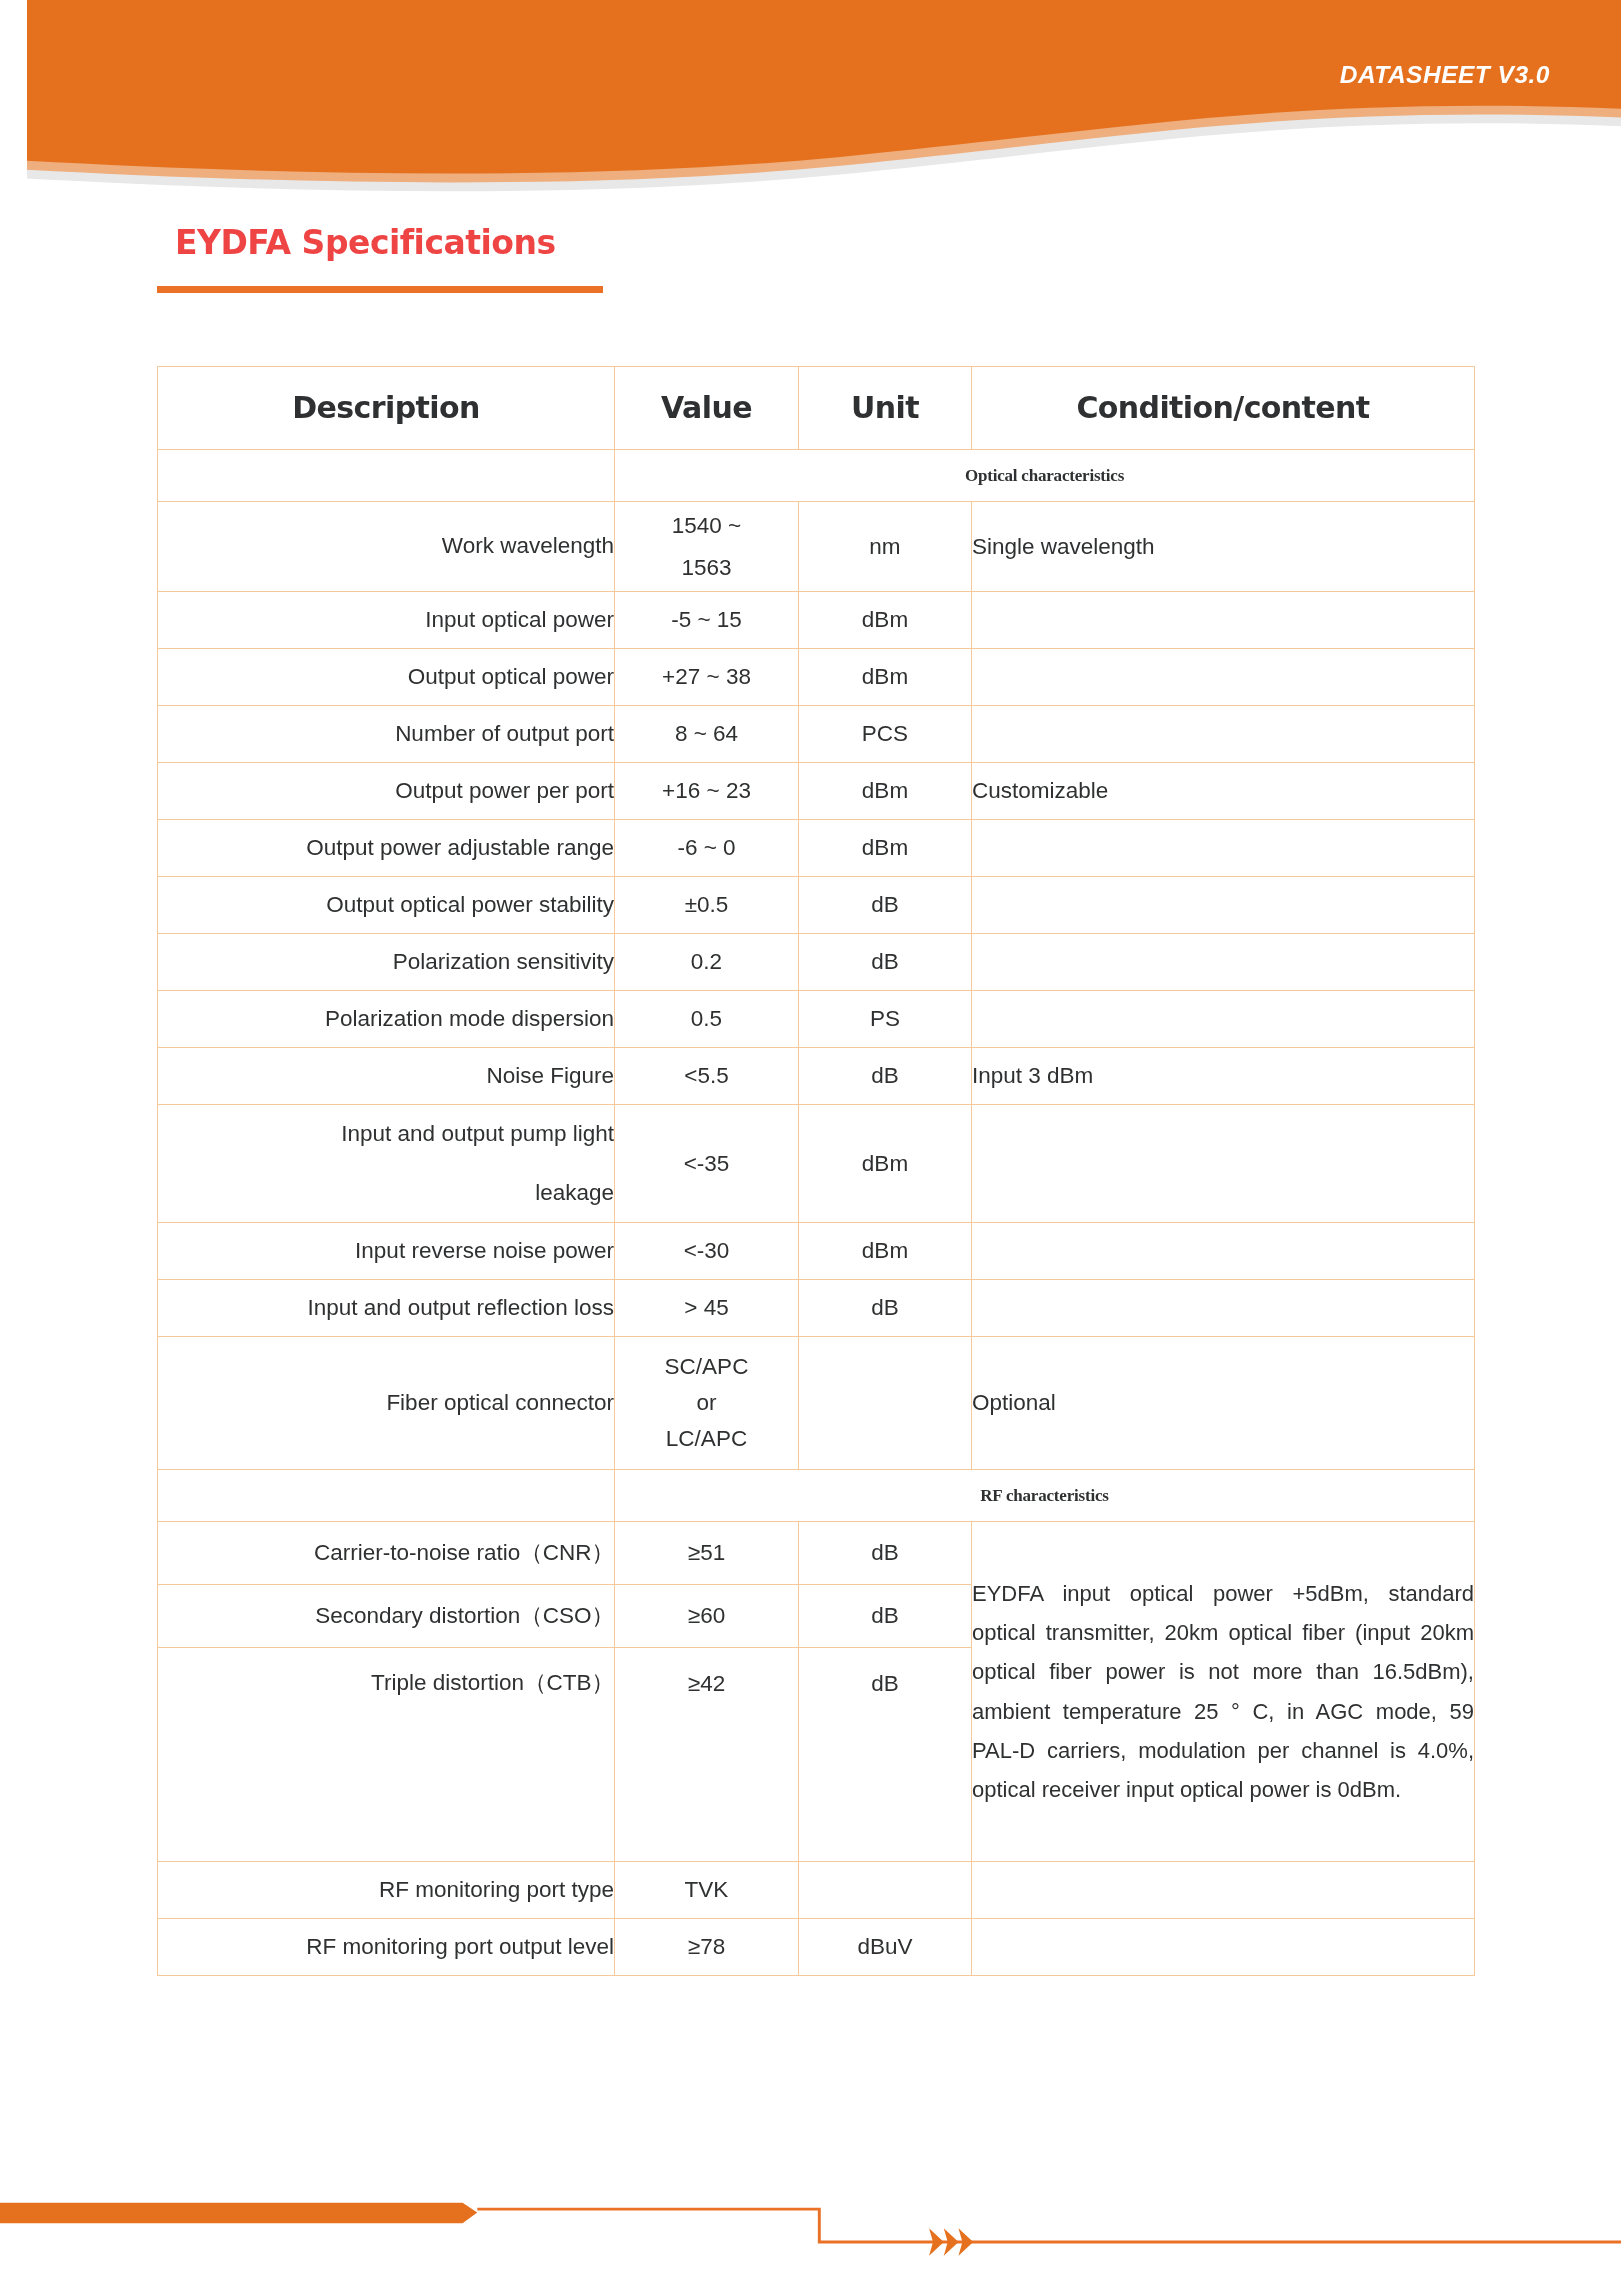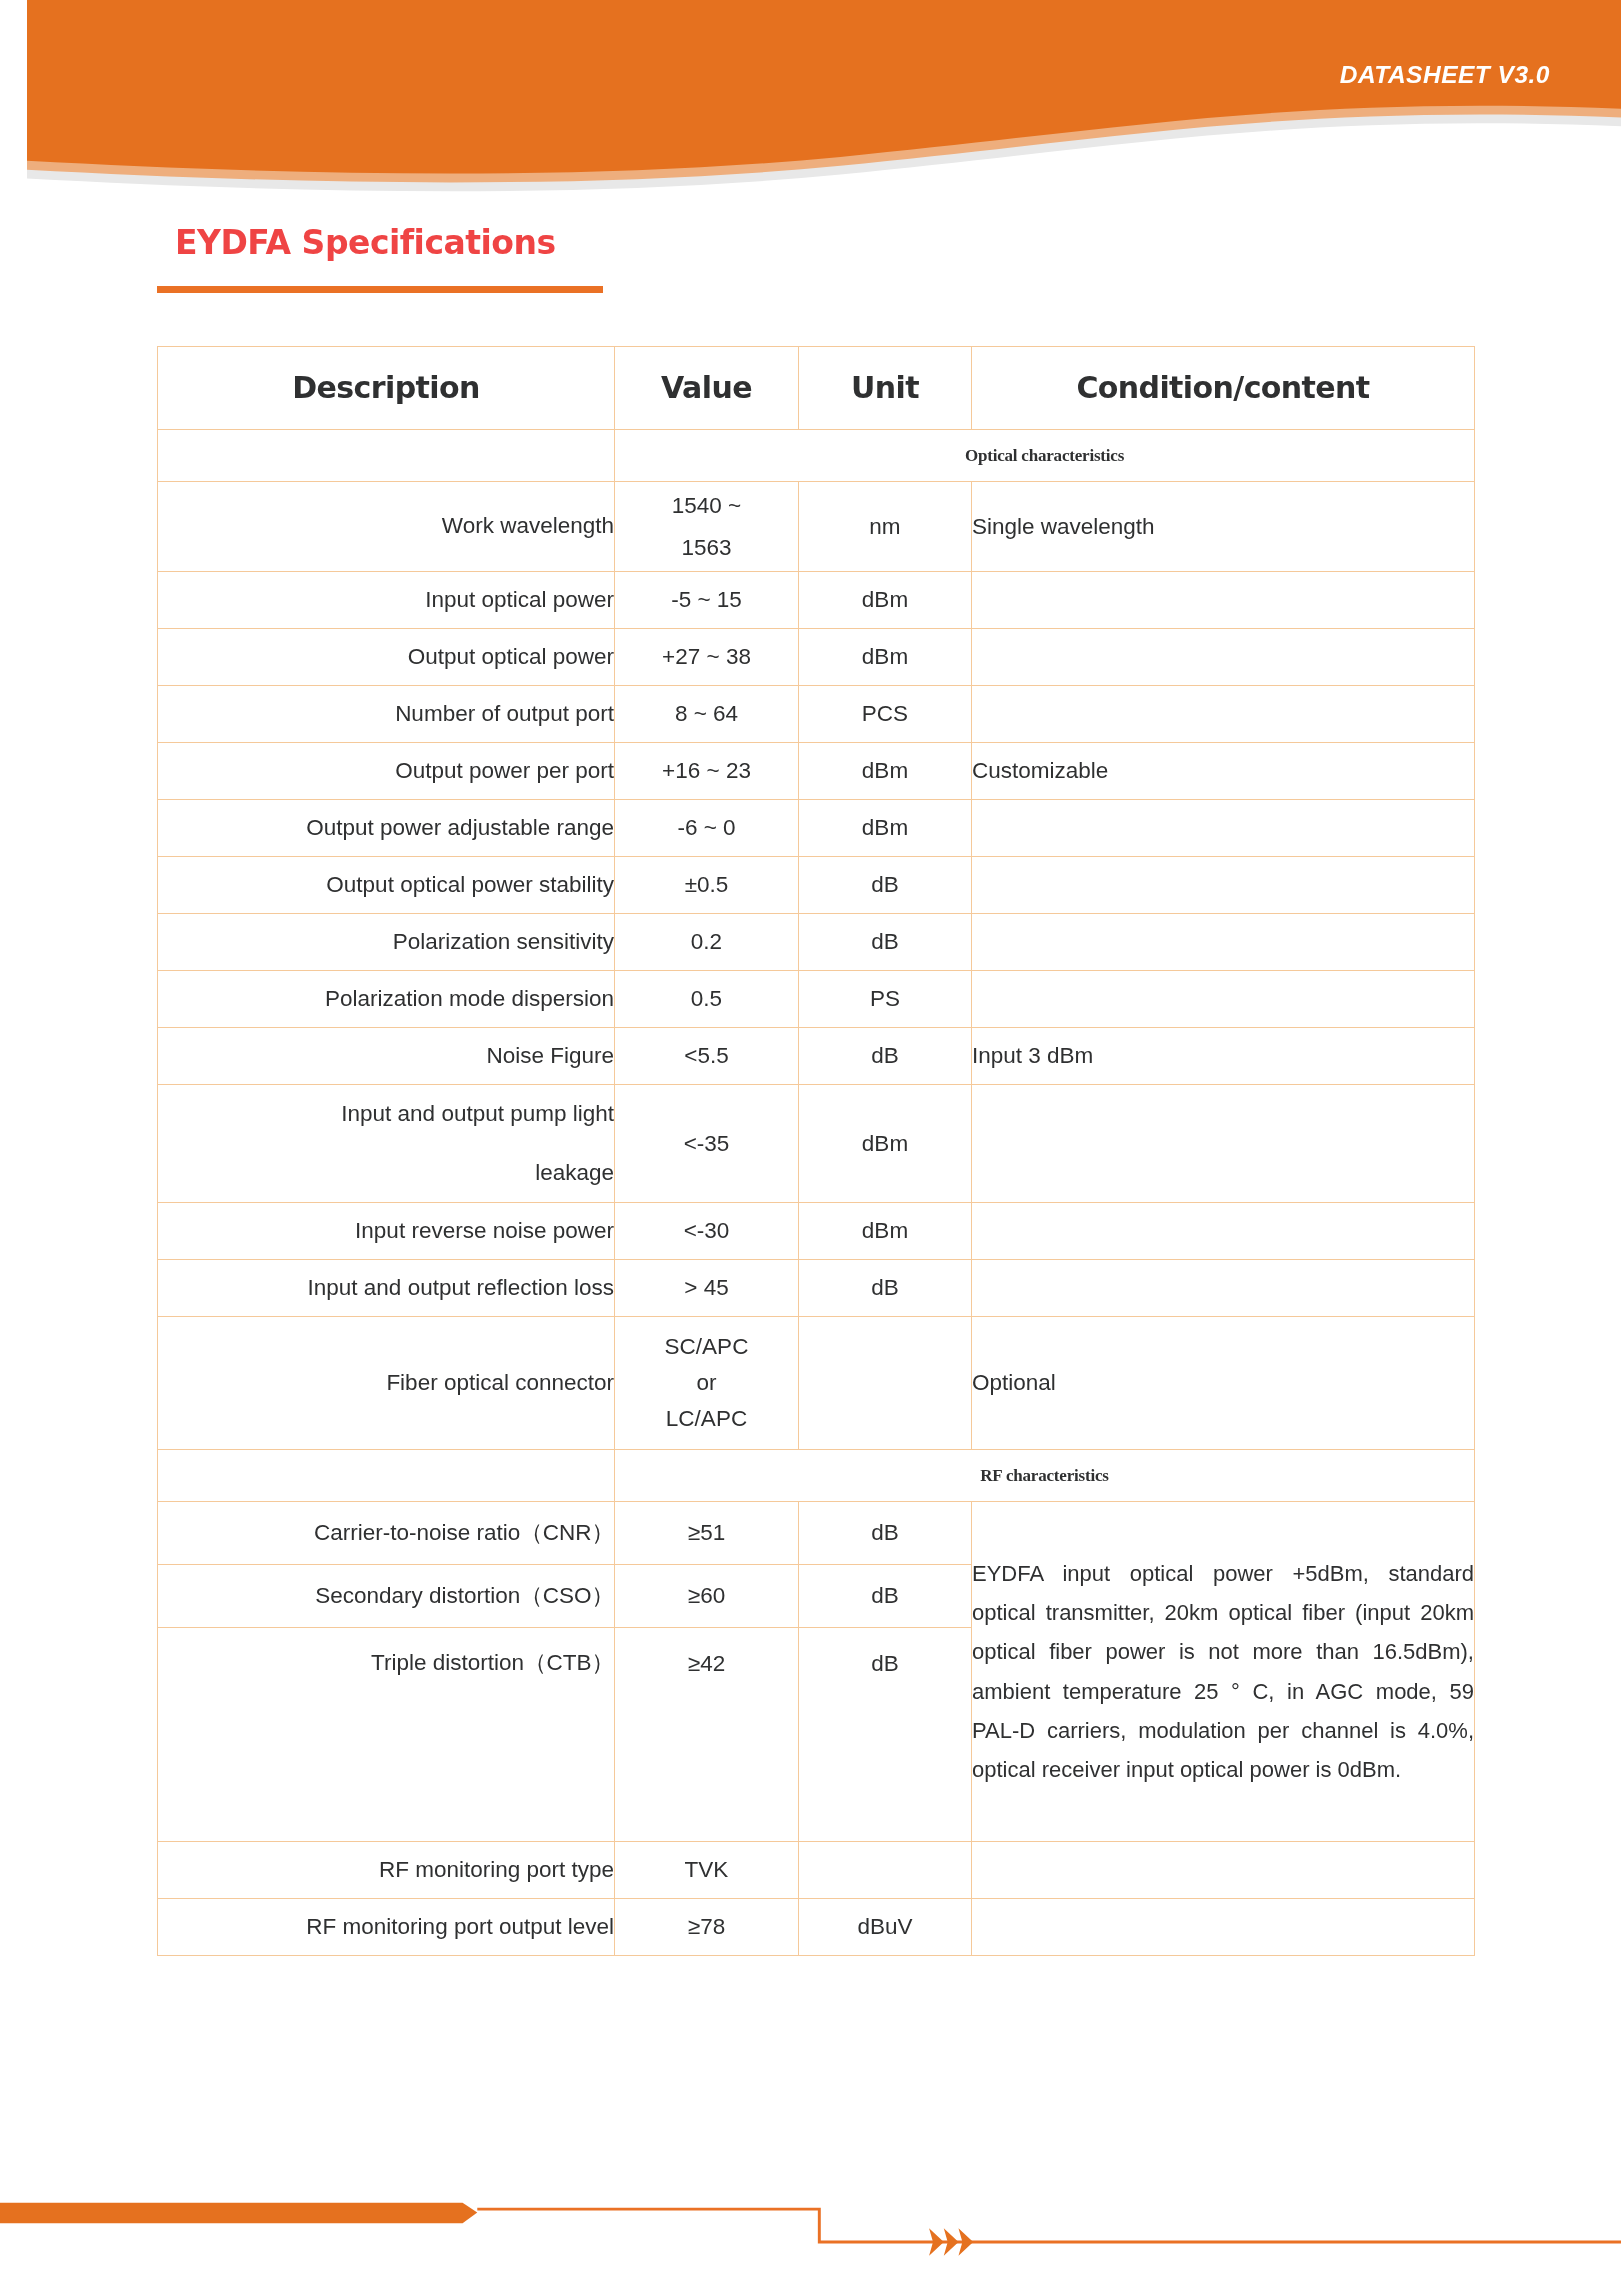--- a/index.html
+++ b/index.html
@@ -56,21 +56,21 @@
     top: 286px;
     left: 157px;
     width: 446px;
     height: 6.9px;
     background: #ea7125;
   }
 
   
   .spec-table-wrap {
     position: absolute;
-    top: 346px;
+    top: 366px;
     left: 157px;
     width: 1140px;
   }
   table.spec {
     border-collapse: collapse;
     width: 1316px;
     table-layout: fixed;
   }
   table.spec td, table.spec th {
     border: 1px solid #f5c99a;

